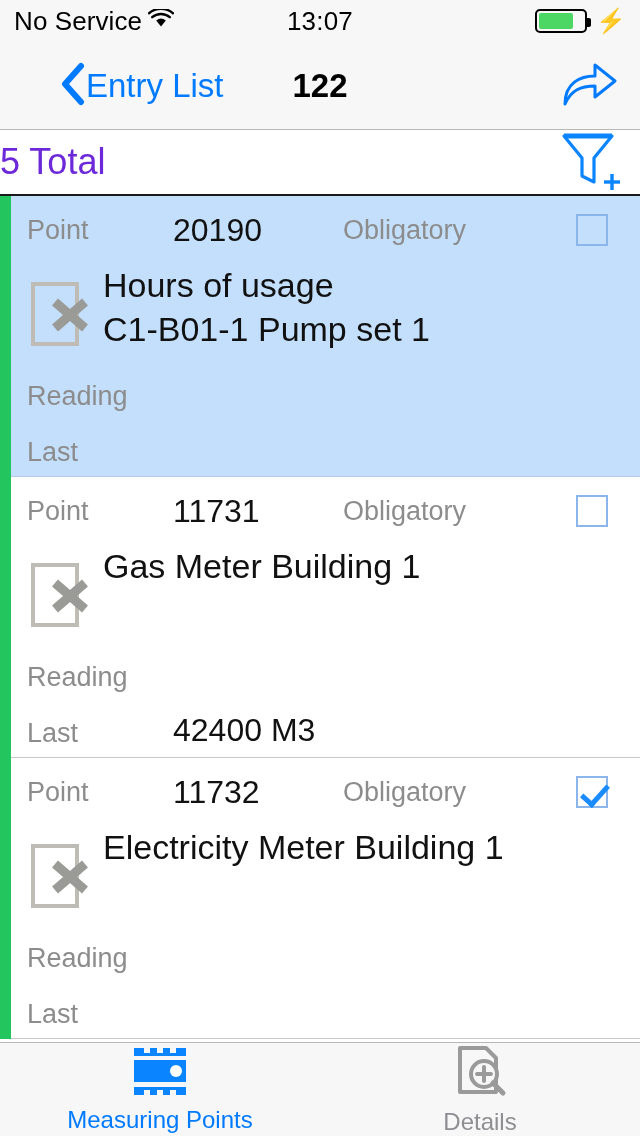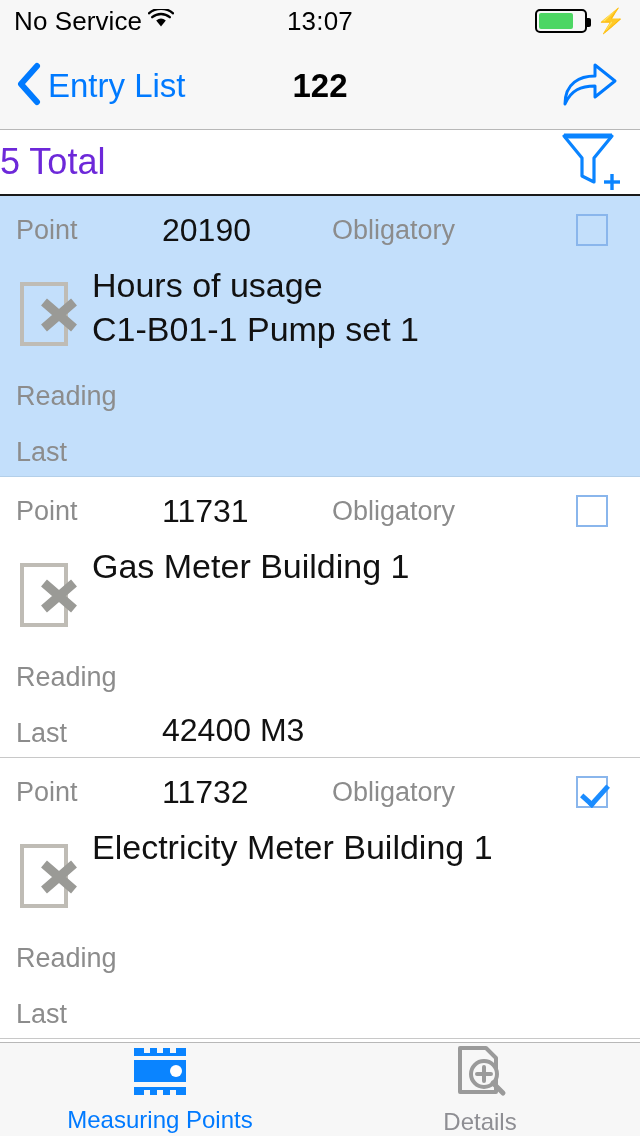--- a/index.html
+++ b/index.html
@@ -38,22 +38,22 @@
   .battery-fill { height: 100%; background: #4cd663; border-radius: 2px; }
   .bolt { font-size: 24px; line-height: 1; color: #000; margin-left: 5px; }
 
   
   .navbar {
     height: 88px; background: #f7f7f7;
     border-bottom: 1px solid #b8b8b8;
     display: flex; align-items: center; position: relative;
   }
   .nav-back {
-    display: flex; align-items: center; gap: 6px;
-    padding-left: 16px; cursor: pointer;
+    display: flex; align-items: center; 
+    padding-left: 16px; cursor: pointer; margin-left: 44px;
   }
   .nav-back-label { font-size: 33px; color: #007aff; }
   .nav-title {
     position: absolute; left: 0; right: 0; text-align: center;
     font-size: 33px; font-weight: bold; color: #000;
     pointer-events: none;
   }
   .nav-share { margin-left: auto; padding-right: 22px; cursor: pointer; z-index: 2; }
 
   
@@ -65,21 +65,21 @@
   .filter-total {
     position: absolute; left: 0; right: 0; 
     font-size: 36px; color: #6d28d9;
   }
   .filter-btn {
     margin-left: auto; padding-right: 12px; z-index: 2;
     display: flex; align-items: flex-end; cursor: pointer;
   }
 
   
-  .list { background: #22c55e; }
+  .list { background: #22c55e; padding-left: 11px; }
   .row {
     position: relative; height: 281px;
     border-bottom: 1px solid #c8c8c8;
     background: #ffffff;
     padding: 0 16px;
   }
   .row.selected { background: #c3dffb; border-bottom-color: #b3cfe9; }
 
   .row-top {
     display: flex; align-items: center; height: 62px; padding-top: 6px;

